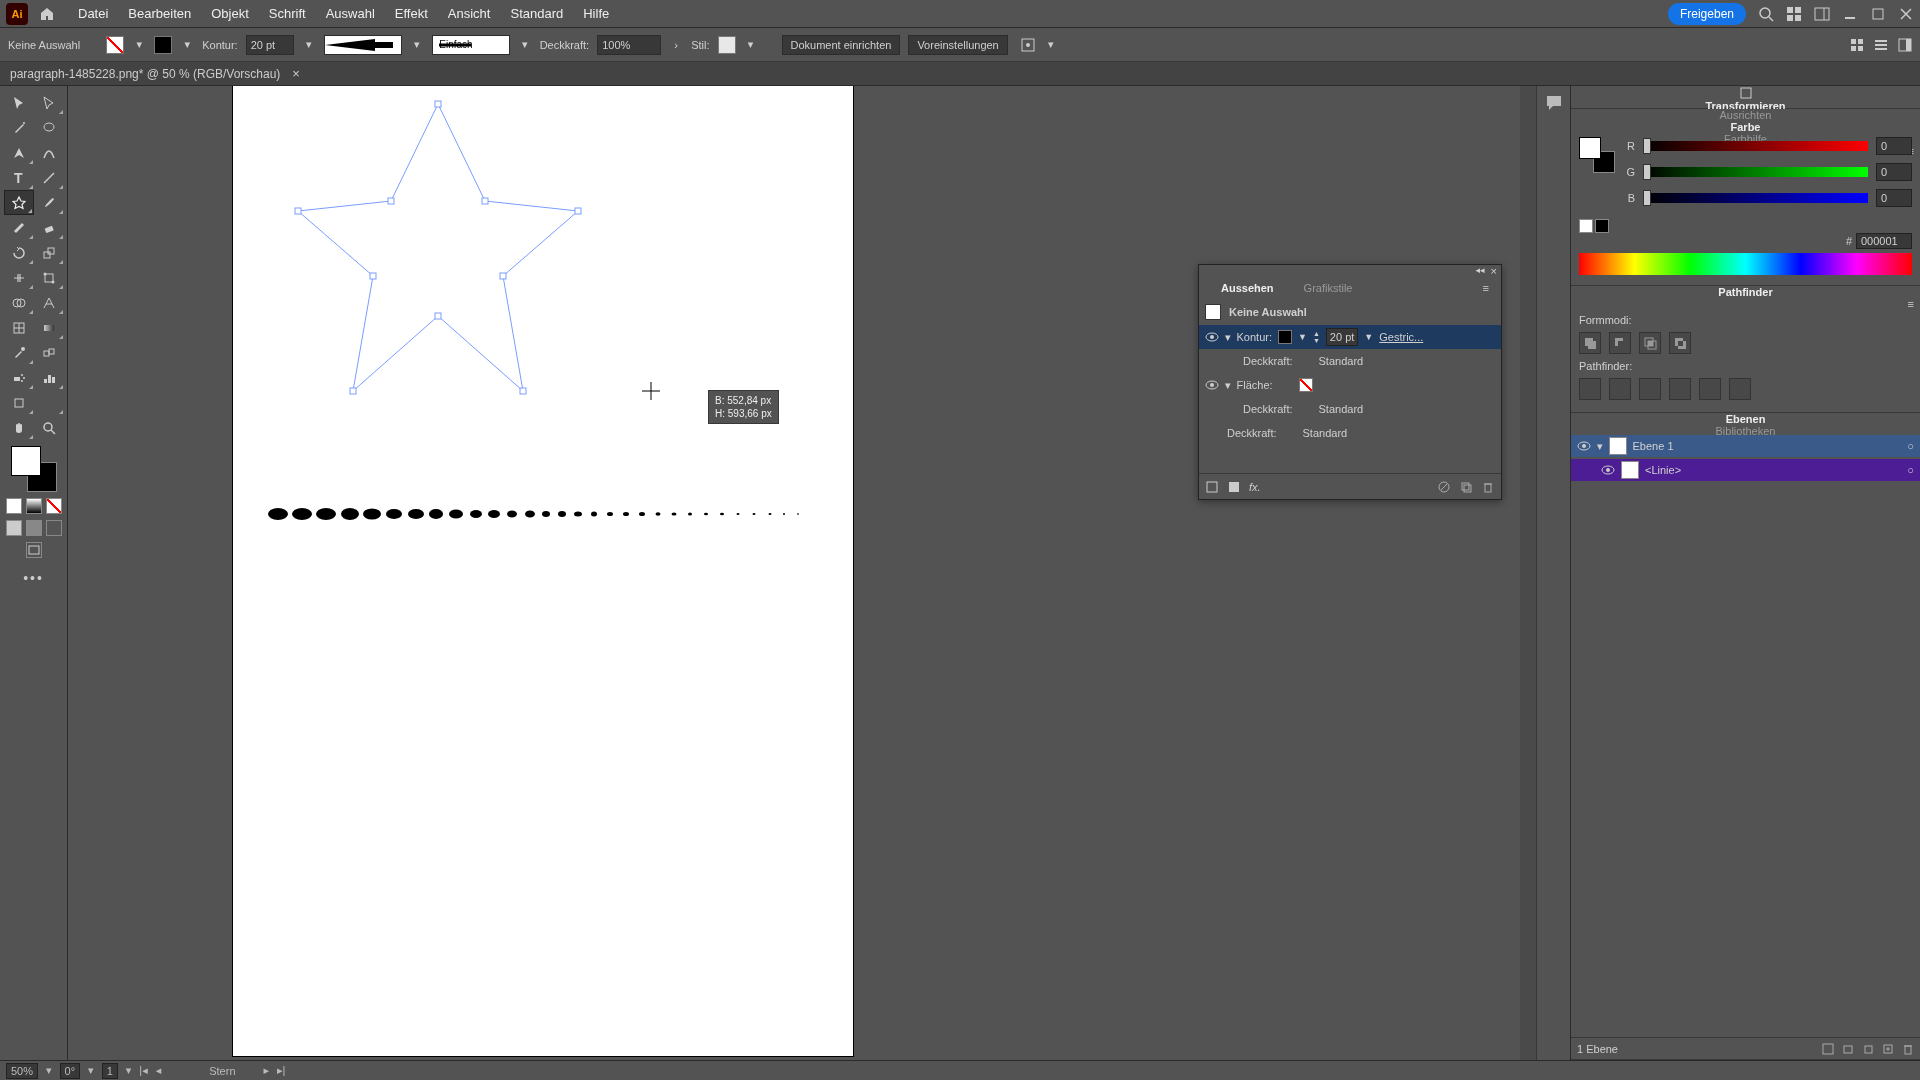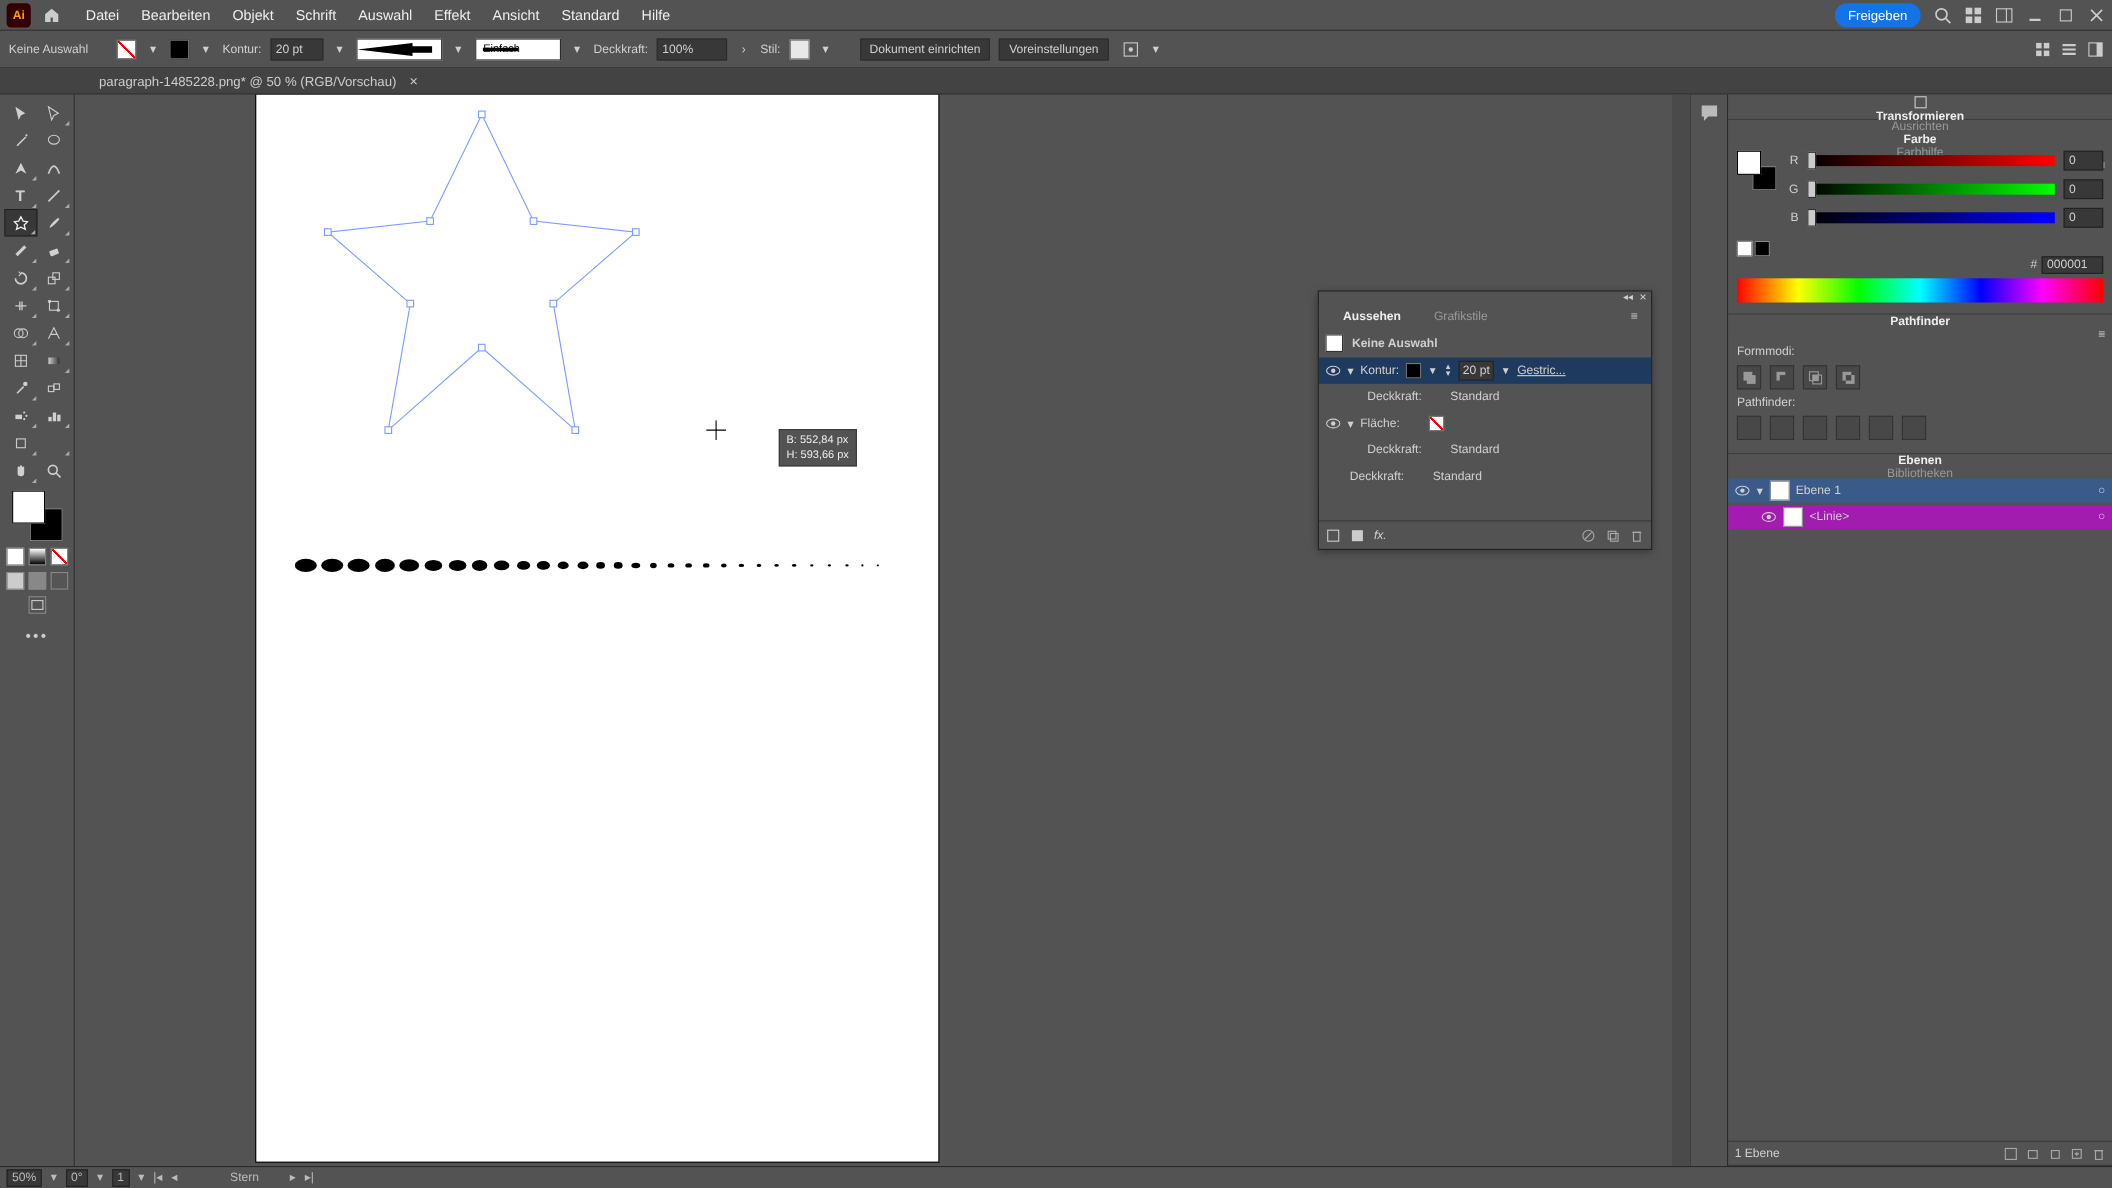--- a/index.html
+++ b/index.html
@@ -16,21 +16,21 @@
 
 
 .options-bar { height: 34px; background: #535353; display: flex; align-items: center; padding: 0 8px; border-bottom: 1px solid #383838; gap: 8px; }
 .opt-box { background: #383838; border: 1px solid #2c2c2c; height: 20px; padding: 0 4px; display: flex; align-items:center; font-size: 11px; }
 .swatch { width: 18px; height: 18px; border: 1px solid #777; }
 .no-fill { background: linear-gradient(to top right, white 0%, white 45%, red 45%, red 55%, white 55%, white 100%); }
 .opt-dd { width: 14px; height: 14px; display:flex; align-items:center; justify-content:center; }
 .brush-arrow { width: 68px; height: 14px; }
 
 
-.tab-bar { height: 24px; background: #434343; display:flex; align-items:center; padding-left: 80px; border-bottom:1px solid #2a2a2a;}
+.tab-bar { height: 24px; background: #434343; display:flex; align-items:center; border-bottom:1px solid #2a2a2a;}
 .doc-tab { padding: 0 10px; height: 100%; display:flex; align-items:center; font-size: 12px; color:#ccc; gap: 12px; }
 .tab-x { font-size: 13px; }
 
 
 .workspace { position: absolute; top: 86px; left: 0; right: 0; bottom: 20px; display: flex; }
 .tool-col { width: 68px; background: #535353; border-right: 1px solid #2a2a2a; padding: 4px 2px; display:flex; flex-direction:column; align-items:center; }
 .tool-grid { display: grid; grid-template-columns: 30px 30px; gap: 0; }
 .tool-cell { width: 30px; height: 25px; display:flex; align-items:center; justify-content:center; position:relative; }
 .tool-cell.sel { background: #383838; border: 1px solid #222; }
 .tool-ic { fill: #d0d0d0; }
@@ -88,21 +88,21 @@
 
 .spectrum { height: 22px; background: linear-gradient(to right, #f00,#ff0,#0f0,#0ff,#00f,#f0f,#f00); margin: 4px 0; }
 
 .hex-row { display:flex; align-items:center; justify-content:flex-end; gap:4px; font-size:11px; }
 .hex-in { background:#383838; border:1px solid #222; padding:1px 4px; width:56px; }
 
 .pf-icons { display:flex; gap:8px; margin: 6px 0; }
 .pf-ic { width:22px; height:22px; background:#484848; border:1px solid #333; display:flex; align-items:center; justify-content:center; }
 
 .layer-row { display:flex; align-items:center; height:22px; background:#3a5a8a; margin-bottom:2px; padding:0 6px; gap:6px; font-size:11px; }
-.layer-row.sub { background:#a21caf; padding-left: 30px; }
+.layer-row.sub { background:#4c1d95; padding-left: 30px; }
 .eye { width:14px; height:14px; display:flex; align-items:center; justify-content:center; }
 .lyr-sw { width:18px; height:18px; background:#fff; border:1px solid #888; }
 
 
 .float-panel { position: absolute; left: 1198px; top: 264px; width: 304px; background:#535353; border:1px solid #222; box-shadow: 0 2px 8px rgba(0,0,0,.4); }
 .fp-header { height: 22px; display:flex; align-items:center; padding:0 6px; gap: 14px; background:#535353; }
 .fp-header .tab { font-size:11px; color:#999;margin-left:16px; }
 .fp-header .tab.active { color:#eee; font-weight:600; }
 .ap-row { display:flex; align-items:center; height:24px; background:#535353; padding:0 6px; gap:6px; }
 .ap-row.sel { background:#1f3a5f; }

